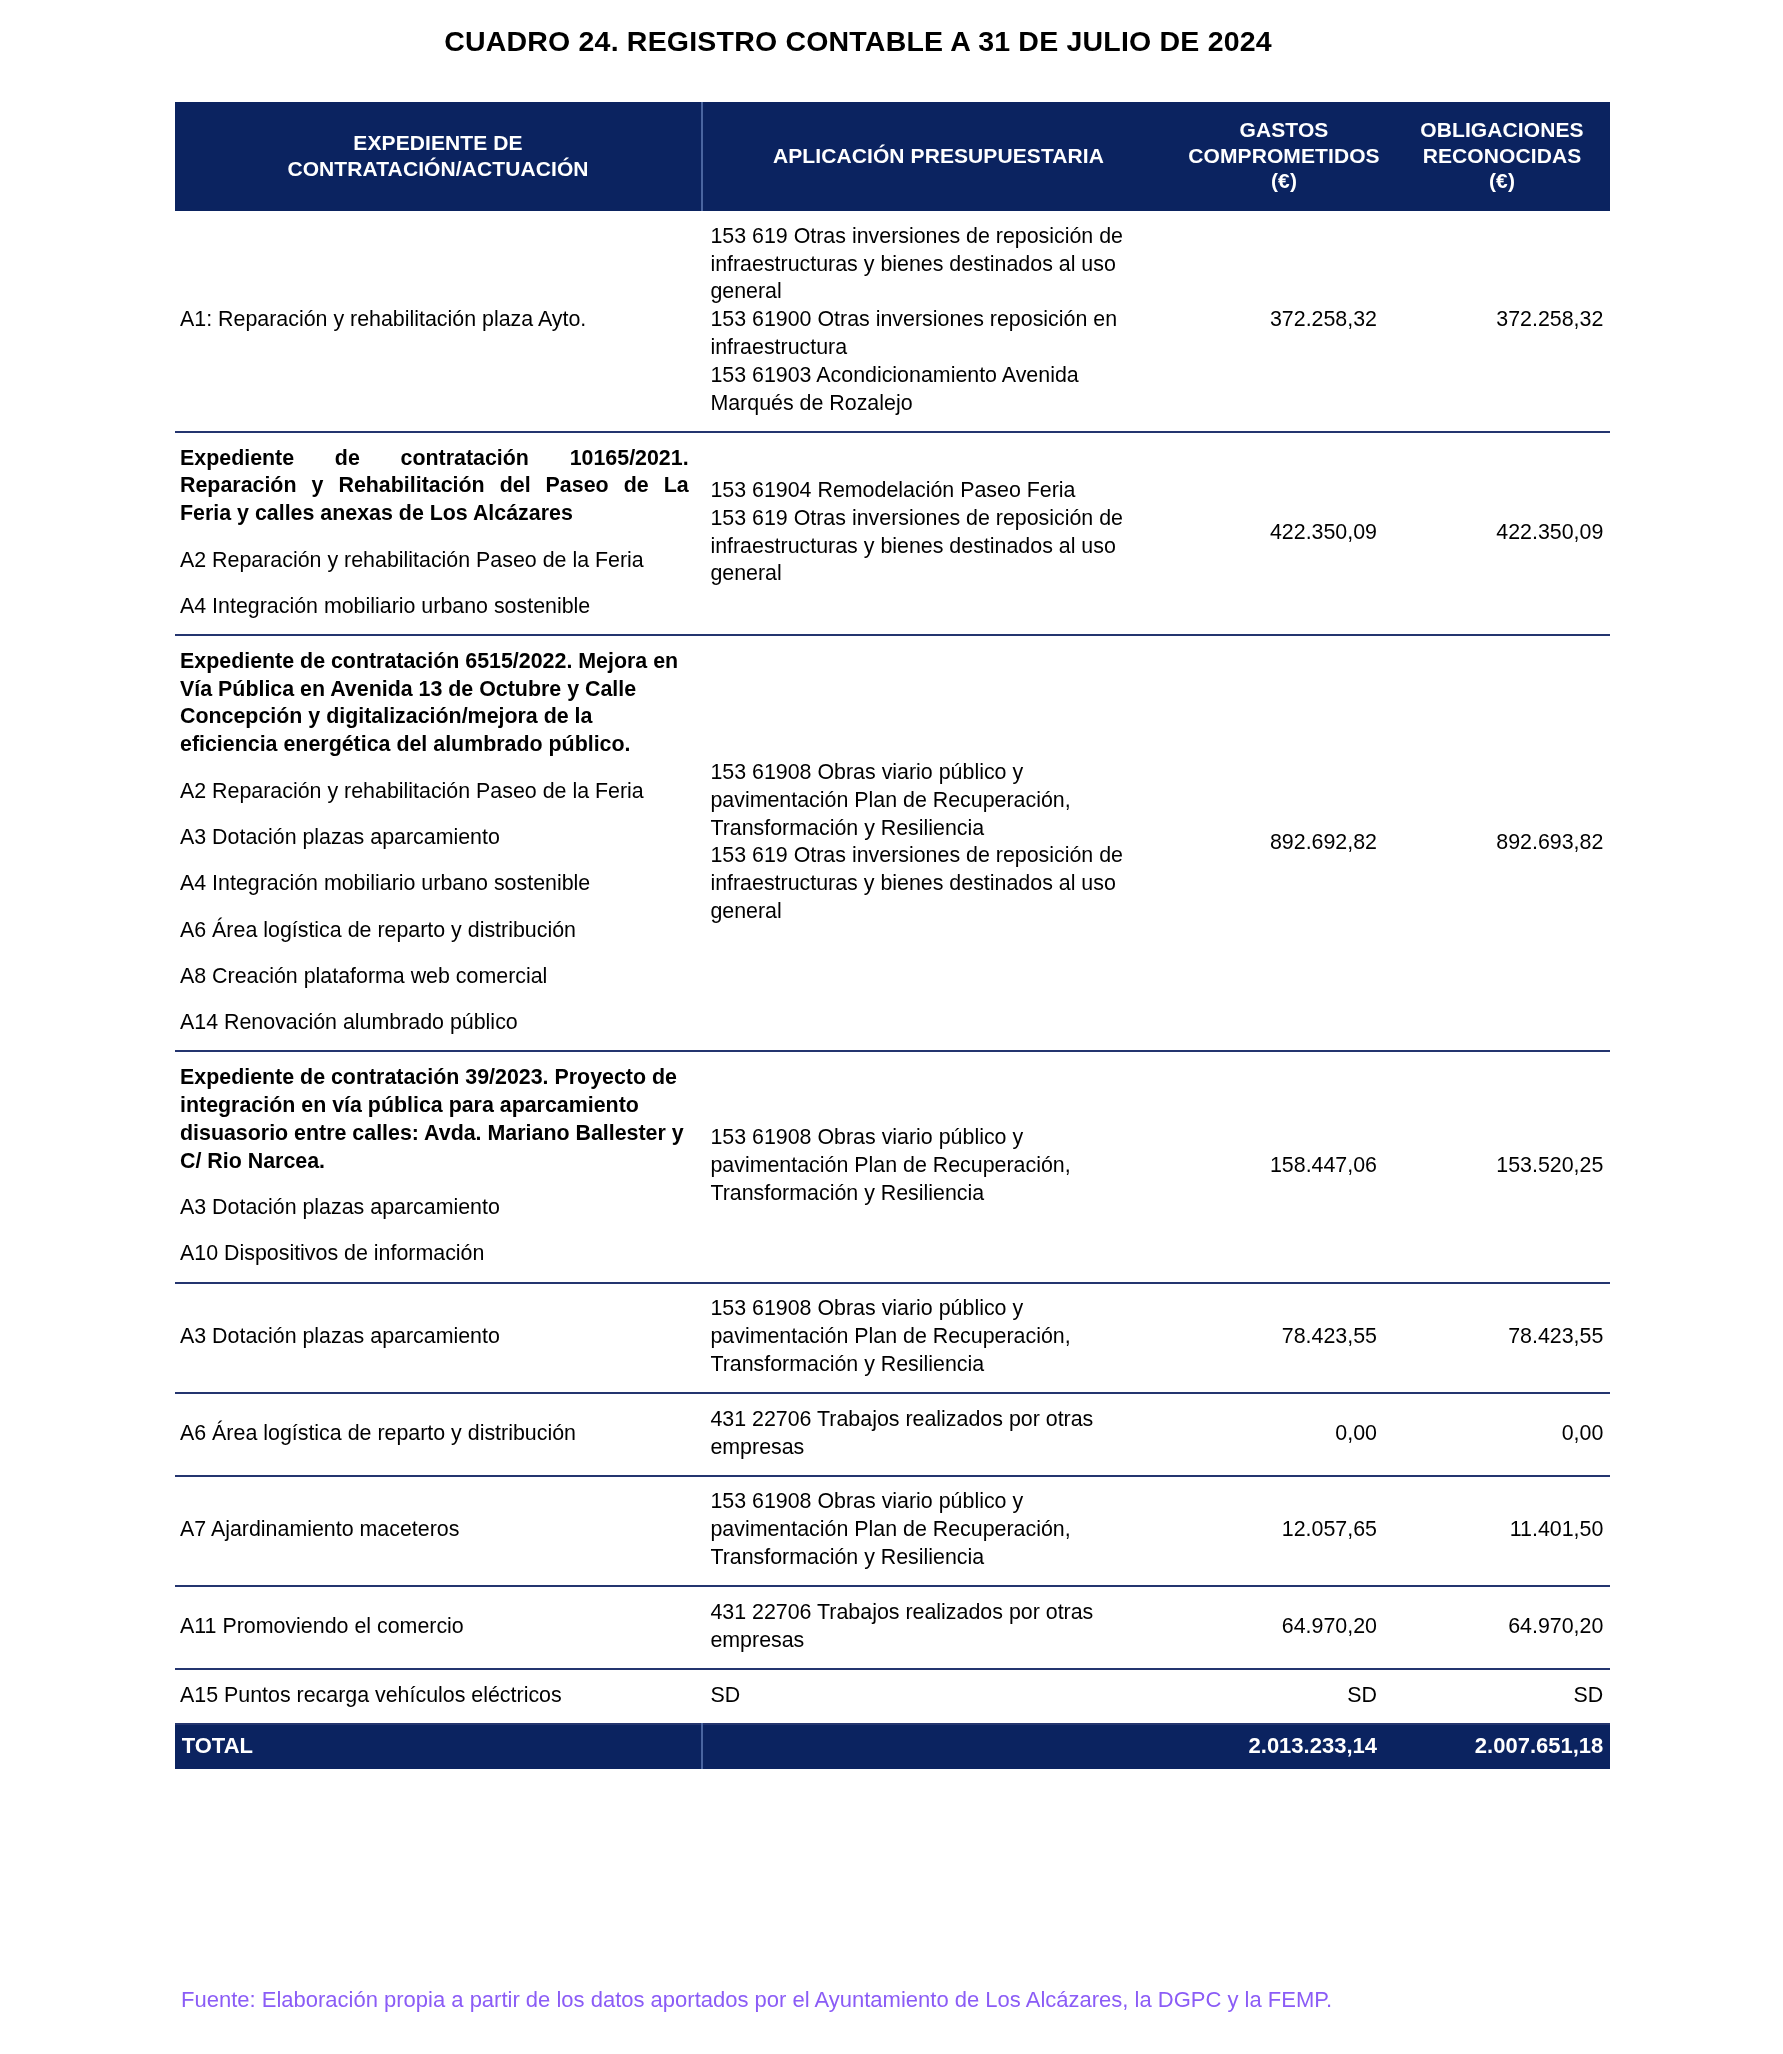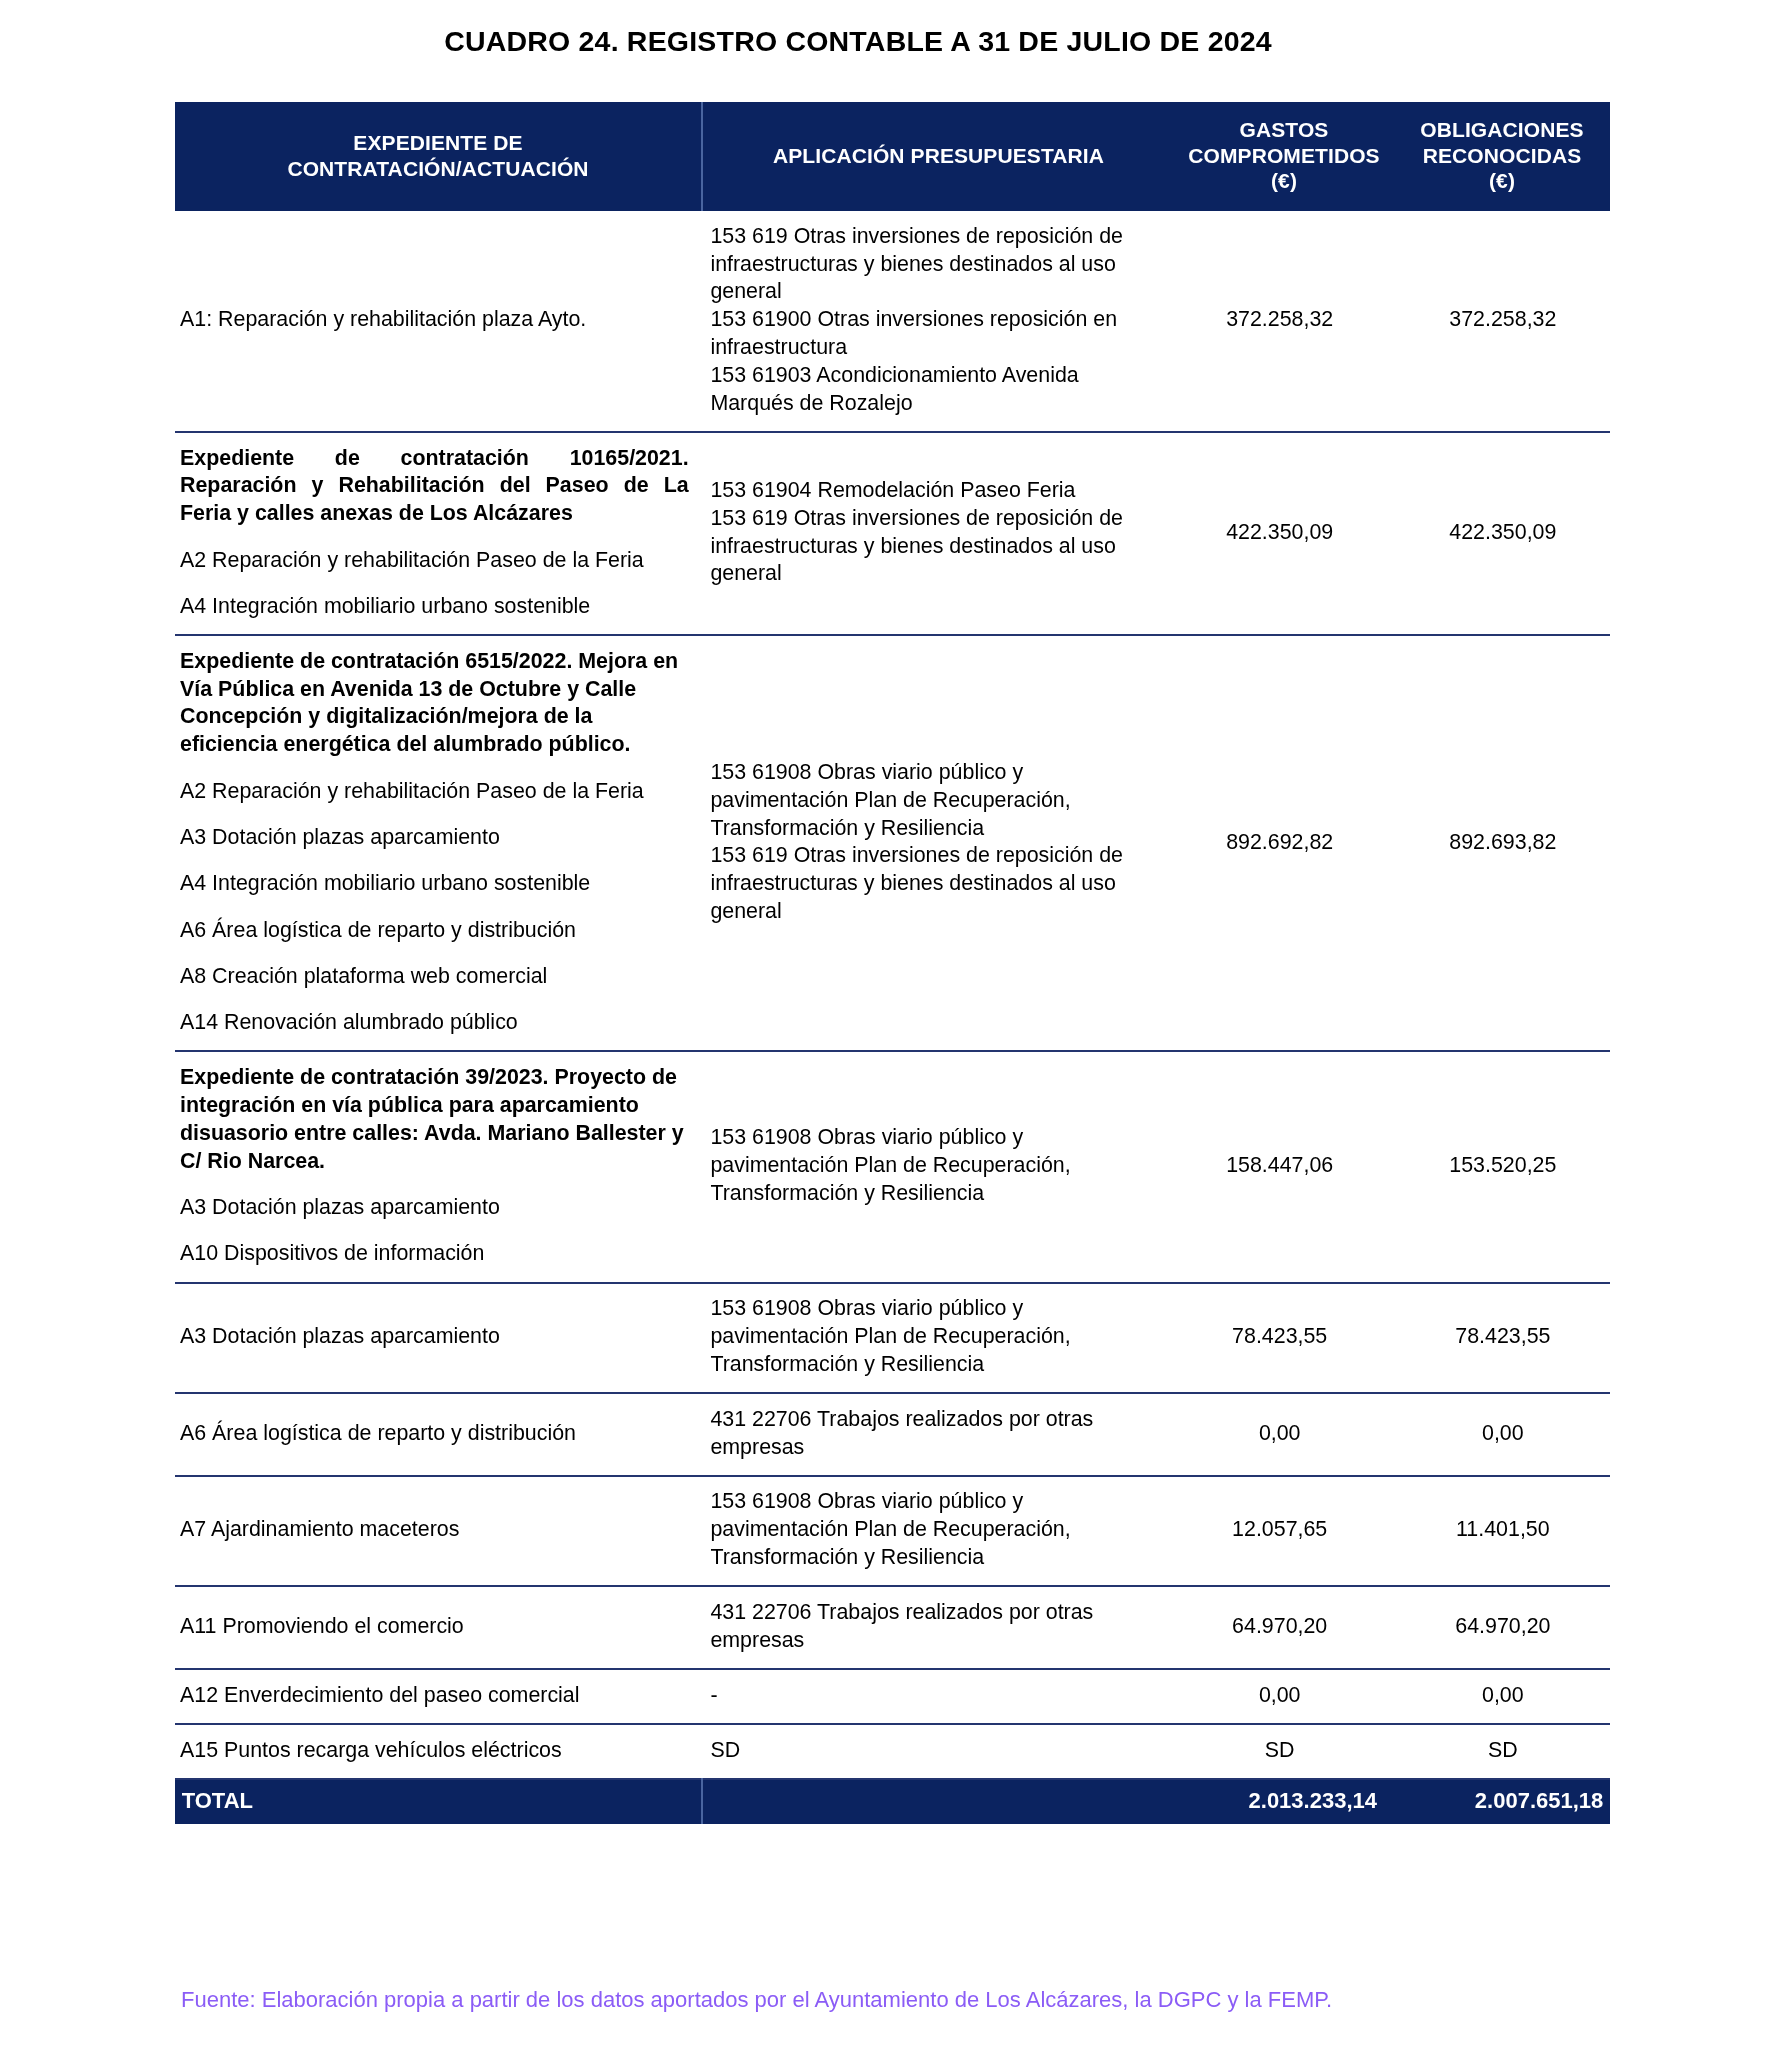--- a/index.html
+++ b/index.html
@@ -90,21 +90,21 @@
     padding-left: 5px;
     padding-right: 13.4px;
   }
   td.c2 {
     text-align: left;
     padding-left: 8.4px;
     padding-right: 11.7px;
     margin-top: 48px;
   }
   td.num {
-    text-align: center;
+    text-align: right;
     padding-right: 11.7px;
     white-space: nowrap;
   }
   td.num.gas { padding-right: 17px; }
   td.num.obl { padding-right: 6.7px; }
 
   .bold-head {
     font-weight: bold;
     display: block;
     margin-bottom: 3.4px;
@@ -280,30 +280,20 @@
               <span class="apl-line">A11 Promoviendo el comercio</span>
             </td>
             <td class="c2">
               <span class="apl-line">431 22706 Trabajos realizados por otras empresas</span>
             </td>
             <td class="num gas">64.970,20</td>
             <td class="num obl">64.970,20</td>
           </tr>
           <tr>
             <td class="c1">
-              <span class="apl-line">A12 Enverdecimiento del paseo comercial</span>
-            </td>
-            <td class="c2">
-              <span class="apl-line">-</span>
-            </td>
-            <td class="num gas">0,00</td>
-            <td class="num obl">0,00</td>
-          </tr>
-          <tr>
-            <td class="c1">
               <span class="apl-line">A15 Puntos recarga vehículos eléctricos</span>
             </td>
             <td class="c2">
               <span class="apl-line">SD</span>
             </td>
             <td class="num gas">SD</td>
             <td class="num obl">SD</td>
           </tr>
         </tbody>
 

